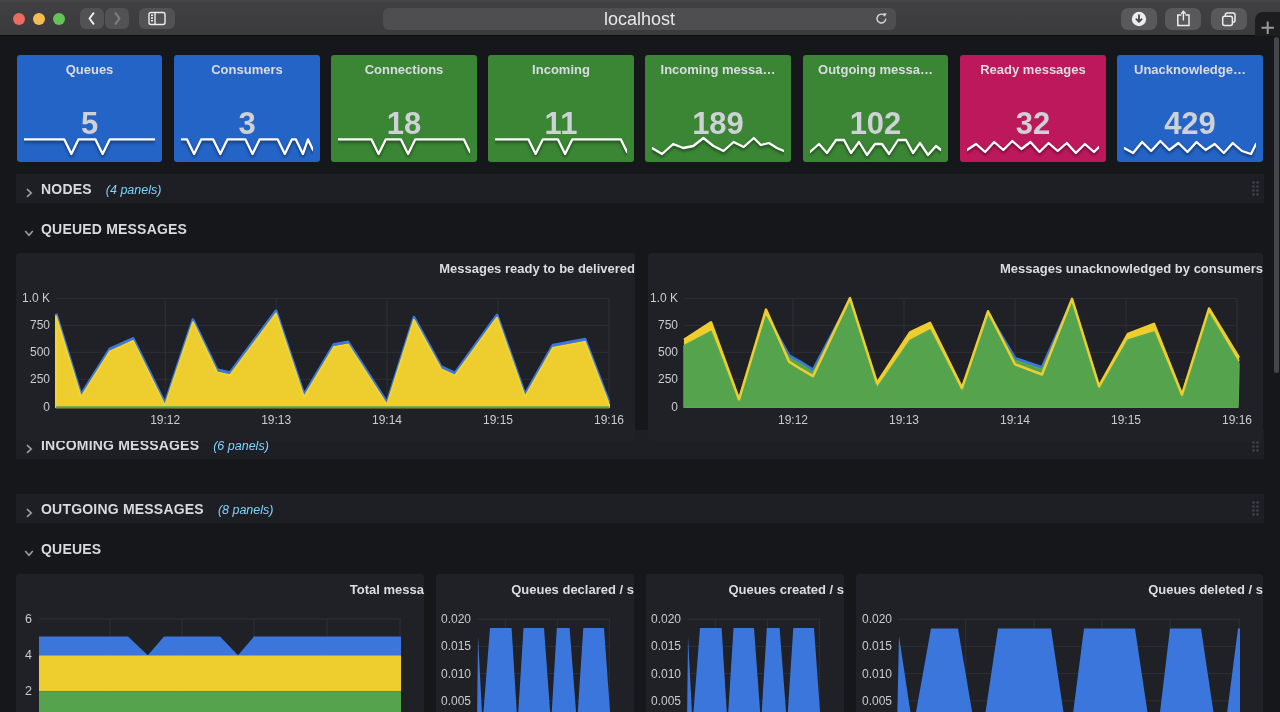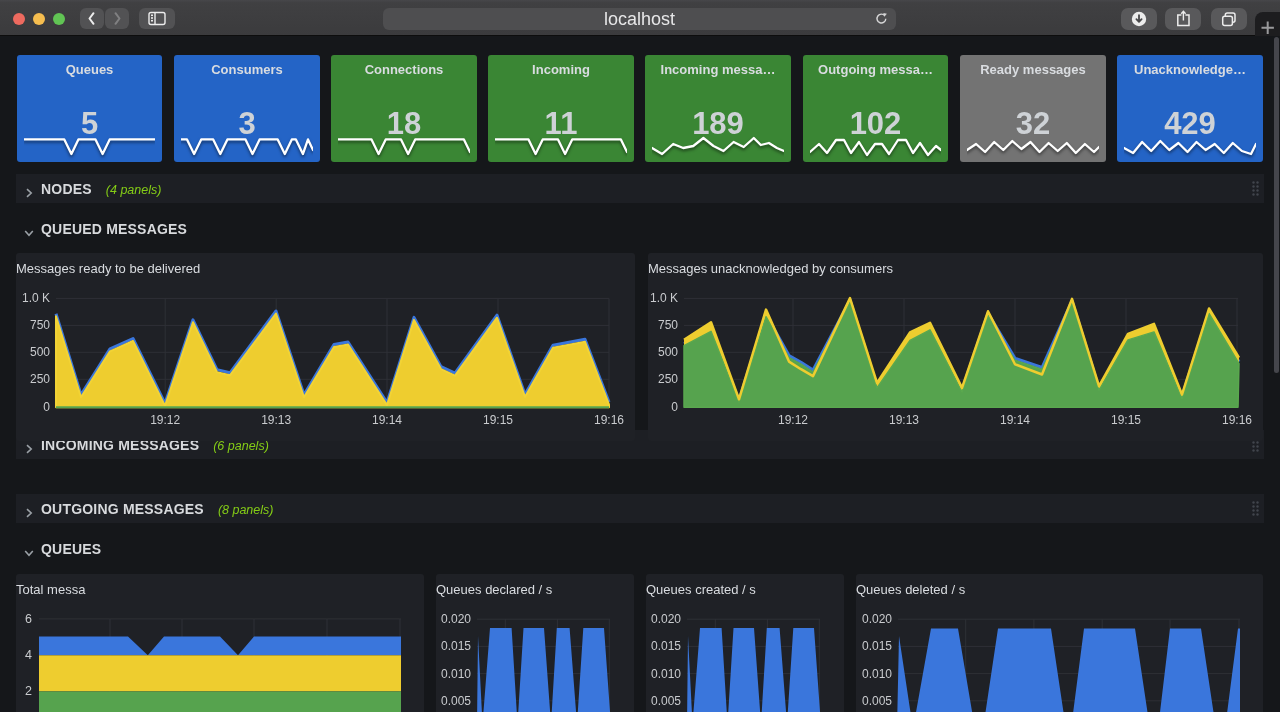--- a/index.html
+++ b/index.html
@@ -12,24 +12,24 @@
 #urlbar { position:absolute; left:383px; top:8px; width:513px; height:22px; background:#4e4e50; border-radius:6px; color:#e7e7e8; font-size:18px; text-align:center; line-height:22px; }
 
 .panelstat { position:absolute; top:55px; height:107px; border-radius:3px; }
 .pstitle { position:absolute; top:7px; left:0; width:100%; text-align:center; font-size:13px; font-weight:bold; color:#d9dce0; }
 .psval { position:absolute; top:87px; left:0; width:100%; text-align:center; font-size:31px; font-weight:bold; color:#ced2d6; transform:translateY(-100%); }
 .spark { position:absolute; left:7px; top:75px; }
 .spark polyline { fill:none; stroke:#ffffff; stroke-width:2.3; stroke-linejoin:round; stroke-linecap:round; filter:drop-shadow(0px 2px 1.5px rgba(0,0,0,0.5)); }
 .row { position:absolute; left:16px; width:1248px; height:29px; background:#1d1f24; }
 .rowx { position:absolute; left:16px; width:1248px; height:29px; }
 .rowtitle { position:absolute; left:25px; top:7px; font-size:14px; font-weight:bold; color:#d8dadd; letter-spacing:.2px; }
-.rowcount { font-size:12.5px; font-weight:normal; font-style:italic; color:#84cc16; margin-left:14px; letter-spacing:0; }
+.rowcount { font-size:12.5px; font-weight:normal; font-style:italic; color:#7dd3fc; margin-left:14px; letter-spacing:0; }
 .rowchev { position:absolute; left:8px; top:10px; }
 .gpanel { position:absolute; background:#1f2126; border-radius:3px; }
-.gtitle { position:absolute; top:8px; left:0; width:100%; text-align:left; font-size:13px; font-weight:normal; color:#d9dce0; }
+.gtitle { position:absolute; top:8px; left:0; width:100%; text-align:right; font-size:13px; font-weight:bold; color:#d9dce0; }
 .handle { position:absolute; top:8px; }
 svg text { font-family:"Liberation Sans", sans-serif; }
 </style>
 </head>
 <body>
 <div id="chrome">
   <div class="tl" style="left:13px;background:#ed6a5f;"></div>
   <div class="tl" style="left:33px;background:#f5bd4f;"></div>
   <div class="tl" style="left:53px;background:#61c454;"></div>
   <div class="btn" style="left:80px;width:24px;"><svg width="24" height="21">
@@ -103,21 +103,21 @@
         <polyline points="0.0,18.0 10.1,24.0 21.2,14.0 31.2,18.0 41.3,16.0 51.4,8.0 61.5,16.0 71.5,21.0 81.6,12.0 91.7,17.0 101.8,8.0 108.8,15.0 116.9,13.0 124.9,18.0 132.0,21.0"></polyline>
       </svg>
 </div>
 <div class="panelstat" style="left:803px;width:145px;background:#3a8634;">
 <div class="pstitle">Outgoing messa…</div>
 <div class="psval">102</div>
 <svg class="spark" width="131" height="32">
         <polyline points="0.0,22.0 9.0,14.0 17.0,23.0 26.0,10.0 34.0,10.0 41.0,23.0 49.0,12.0 57.0,25.0 65.0,14.0 72.0,14.0 79.0,24.0 88.0,10.0 96.0,10.0 103.0,23.0 110.0,13.0 118.0,25.0 126.0,16.0 131.0,20.0"></polyline>
       </svg>
 </div>
-<div class="panelstat" style="left:960px;width:146px;background:#737373;">
+<div class="panelstat" style="left:960px;width:146px;background:#be185d;">
 <div class="pstitle">Ready messages</div>
 <div class="psval">32</div>
 <svg class="spark" width="132" height="32">
         <polyline points="0.0,20.0 9.1,14.0 18.1,22.0 27.2,12.0 36.3,20.0 45.3,11.0 54.4,19.0 63.5,12.0 72.5,22.0 81.6,13.0 90.7,21.0 99.8,13.0 108.8,23.0 117.9,14.0 127.0,22.0 132.0,17.0"></polyline>
       </svg>
 </div>
 <div class="panelstat" style="left:1117px;width:146px;background:#2464c6;">
 <div class="pstitle">Unacknowledge…</div>
 <div class="psval">429</div>
 <svg class="spark" width="132" height="32">

